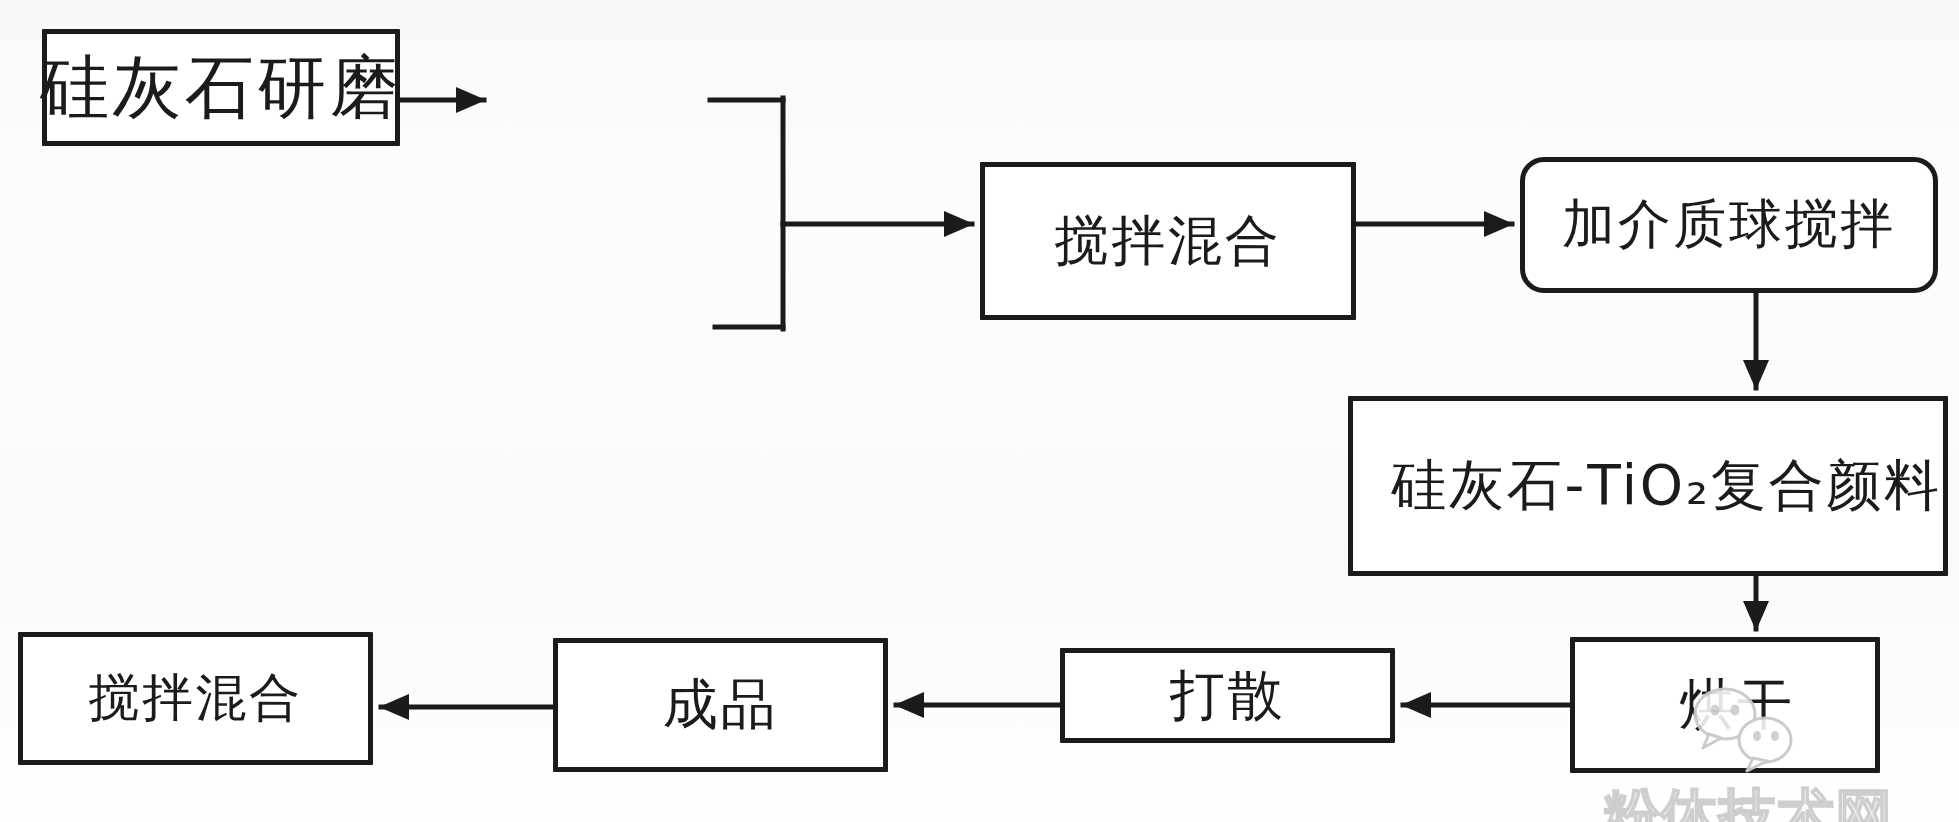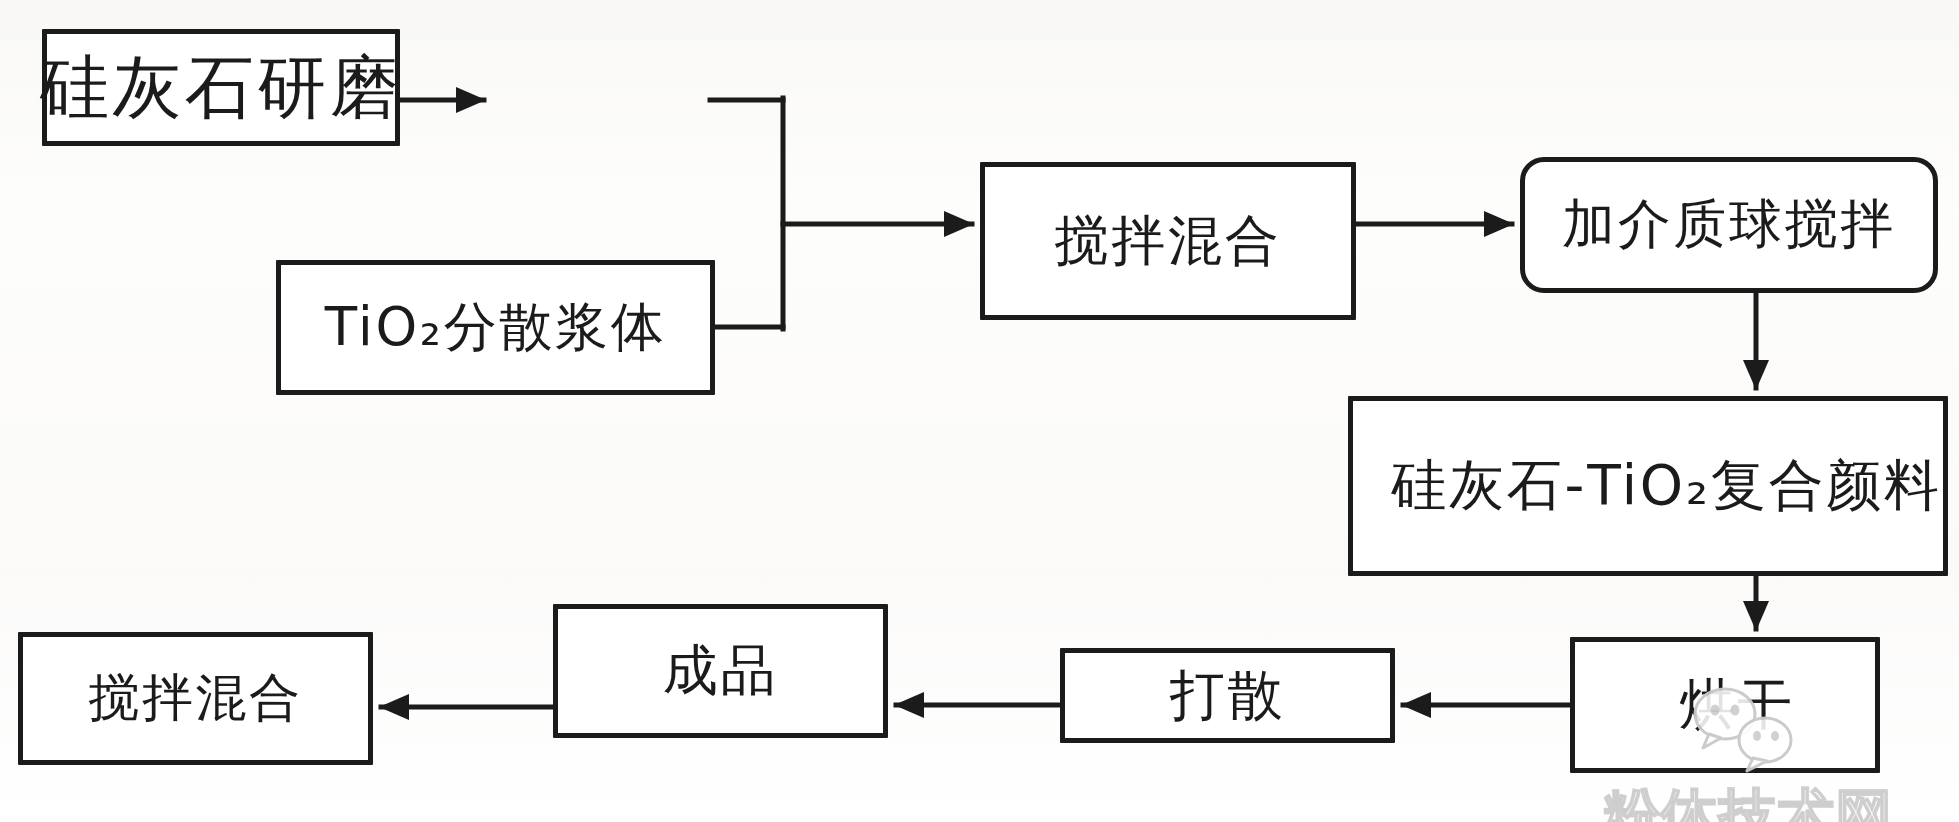--- a/index.html
+++ b/index.html
@@ -34,21 +34,21 @@
     box-shadow:0 0 0 1px rgba(255,255,255,0.6) inset;
   }
   .node-a{left:42px;  top:29px;  width:358px; height:117px; font-size:69px;}
   .node-b{left:490px; top:28px;  width:220px; height:139px; font-size:58px;}
   .node-c{left:276px; top:260px; width:439px; height:135px; font-size:53px;}
   .node-d{left:980px; top:162px; width:376px; height:158px; font-size:54px;}
   .node-e{left:1520px;top:157px; width:418px; height:136px; font-size:53px;border-radius:24px;}
   .node-f{left:1348px;top:396px; width:600px; height:180px; font-size:55px;padding-left:37px;}
   .node-g{left:1570px;top:637px; width:310px; height:136px; font-size:55px;padding-left:24px;}
   .node-h{left:1060px;top:648px; width:335px; height:95px; font-size:55px;}
-  .node-i{left:553px; top:604px; width:335px; height:134px; font-size:55px;}
+  .node-i{left:553px; top:638px; width:335px; height:134px; font-size:55px;}
   .node-j{left:18px;  top:632px; width:355px; height:133px; font-size:51px;}
 
   .watermark{
     position:absolute;
     left:1548px; top:678px; width:400px; height:104px;
     z-index:6;
     display:flex;
     align-items:center;
     opacity:0.95;
     pointer-events:none;
@@ -85,21 +85,20 @@
       <path d="M1356,224 H1512" marker-end="url(#ah)"></path>
       <path d="M1756,293 V388" marker-end="url(#ah)"></path>
       <path d="M1756,576 V629" marker-end="url(#ah)"></path>
       <path d="M1570,705 H1403" marker-end="url(#ah)"></path>
       <path d="M1060,705 H896" marker-end="url(#ah)"></path>
       <path d="M553,707 H381" marker-end="url(#ah)"></path>
     </g>
   </svg>
 
   <div class="node node-a">硅灰石研磨</div>
-  <div class="node node-c">TiO₂分散浆体</div>
   <div class="node node-d">搅拌混合</div>
   <div class="node node-e">加介质球搅拌</div>
   <div class="node node-f">硅灰石-TiO₂复合颜料</div>
   <div class="node node-g">烘干</div>
   <div class="node node-h">打散</div>
   <div class="node node-i">成品</div>
   <div class="node node-j">搅拌混合</div>
 
   <div class="watermark">
     <svg class="wm-icon" width="120" height="100" viewBox="0 0 120 100" xmlns="http://www.w3.org/2000/svg">

